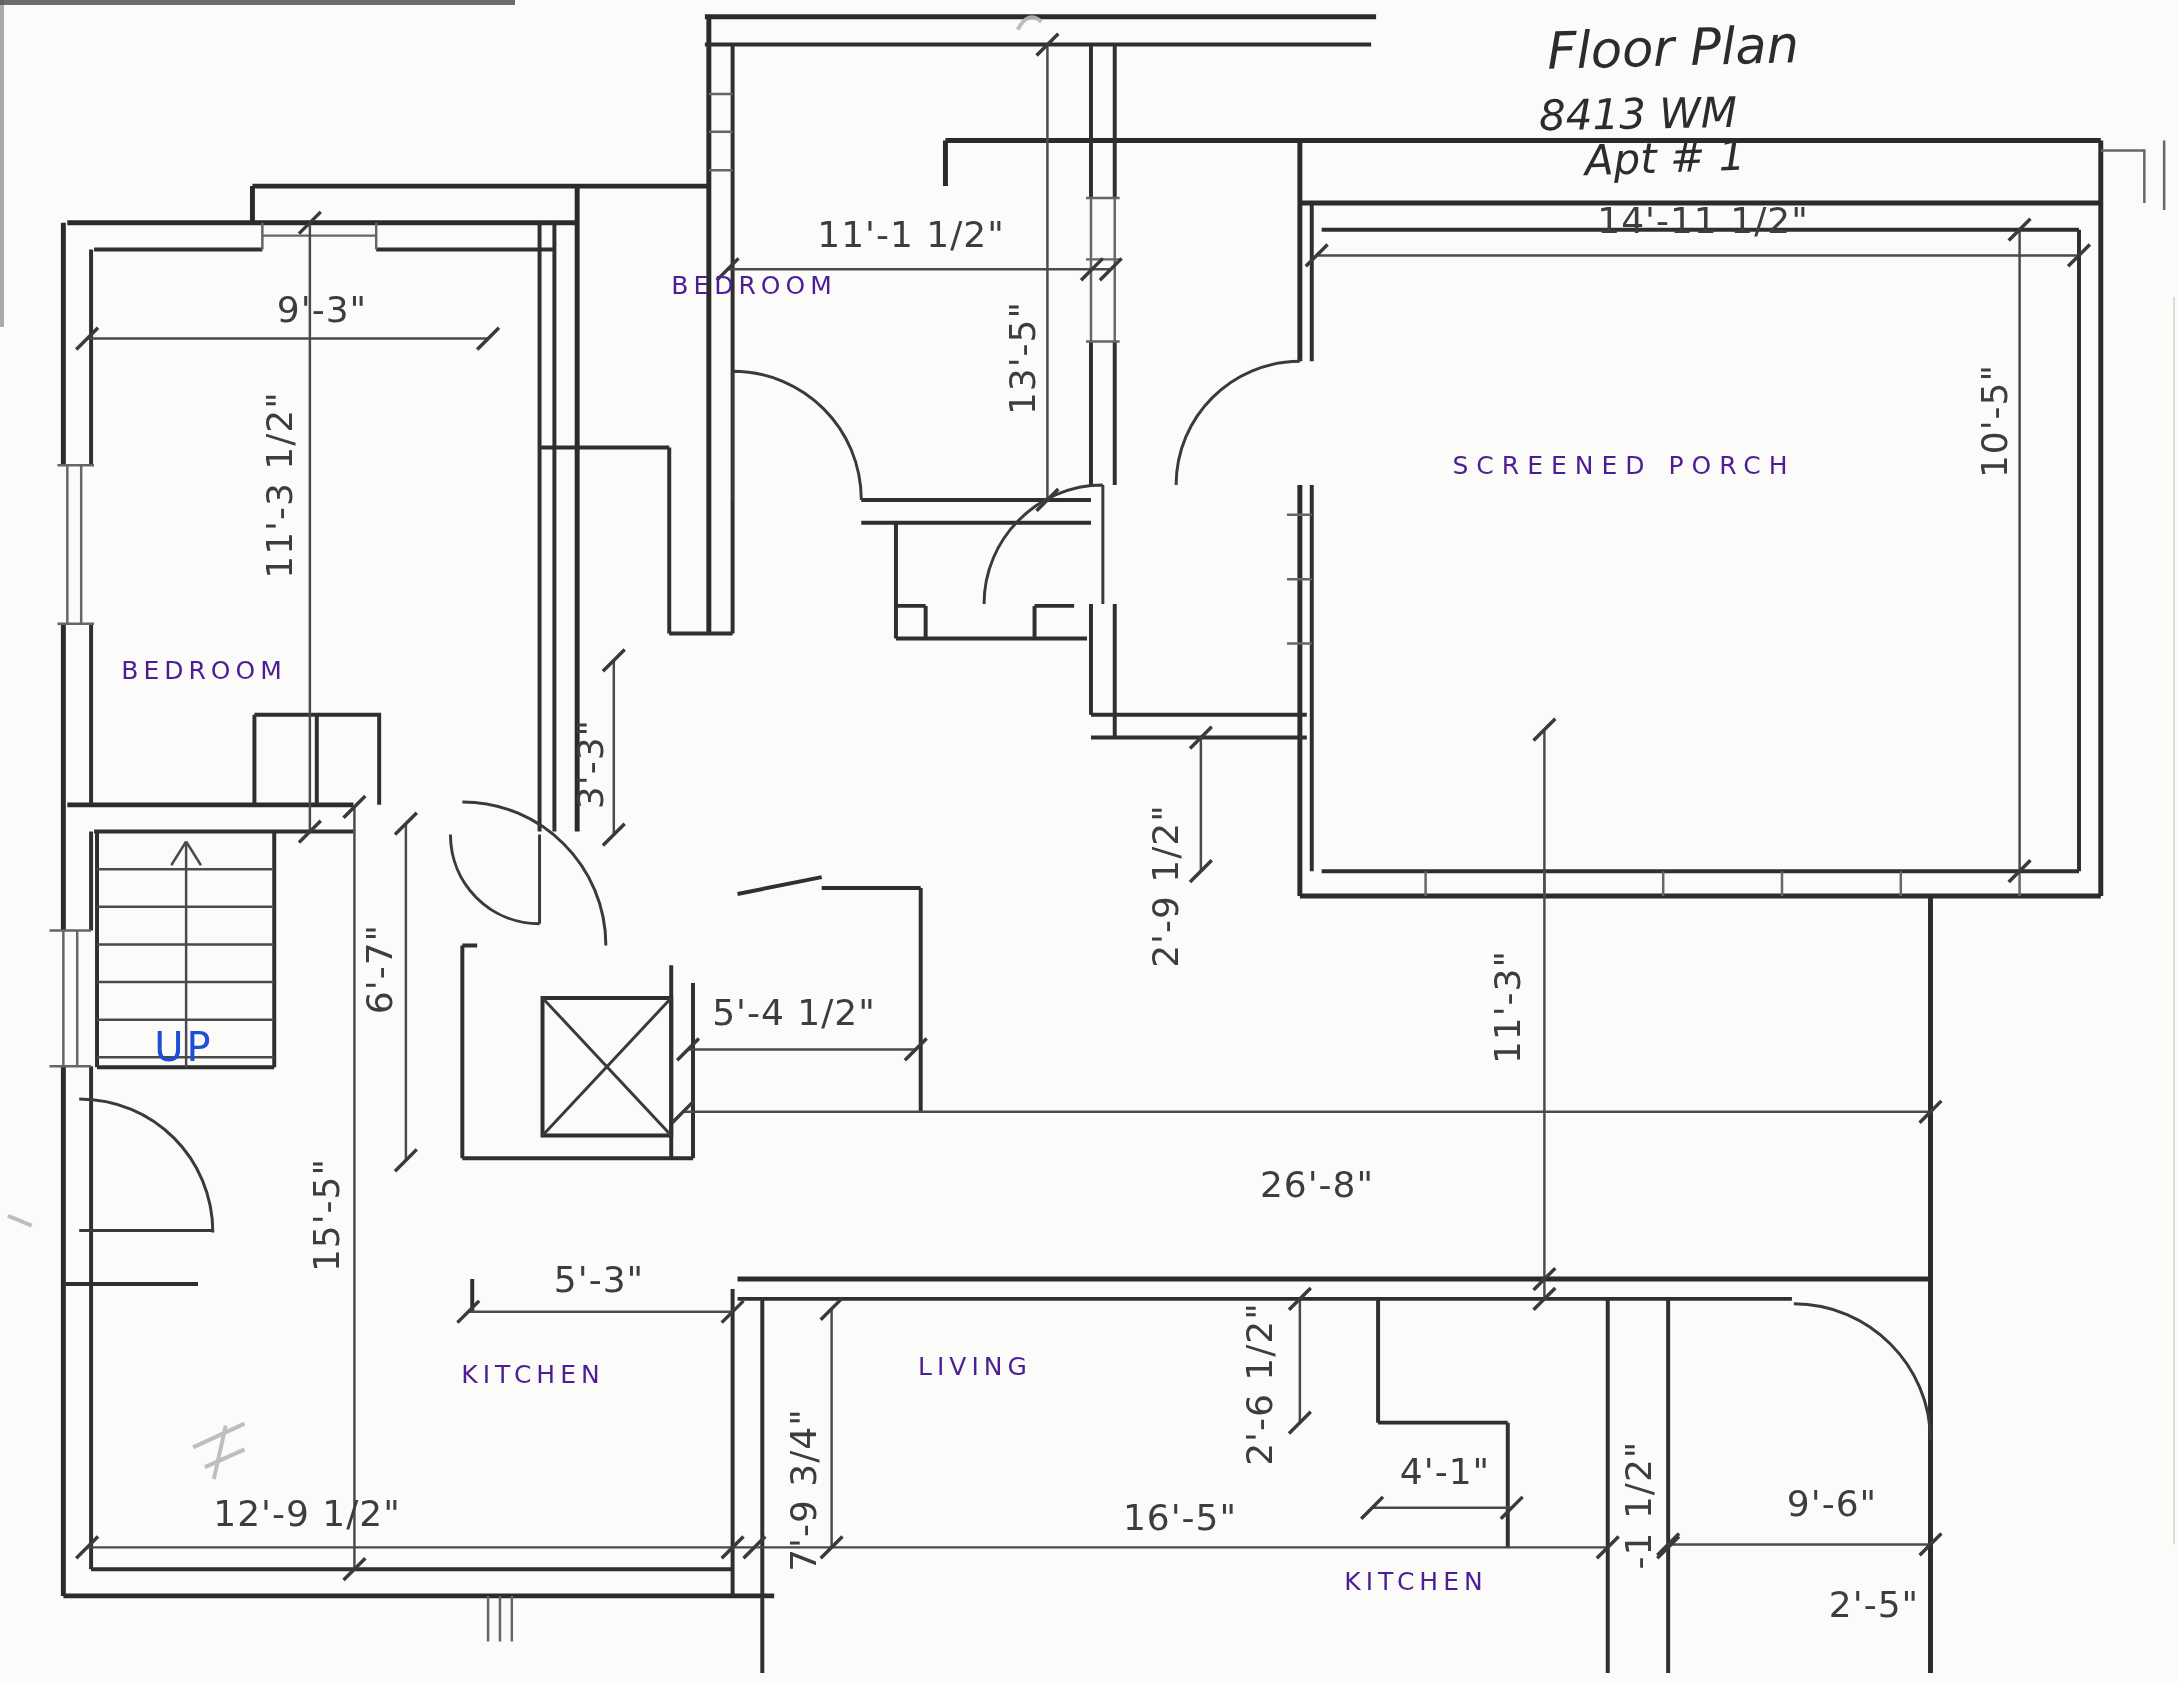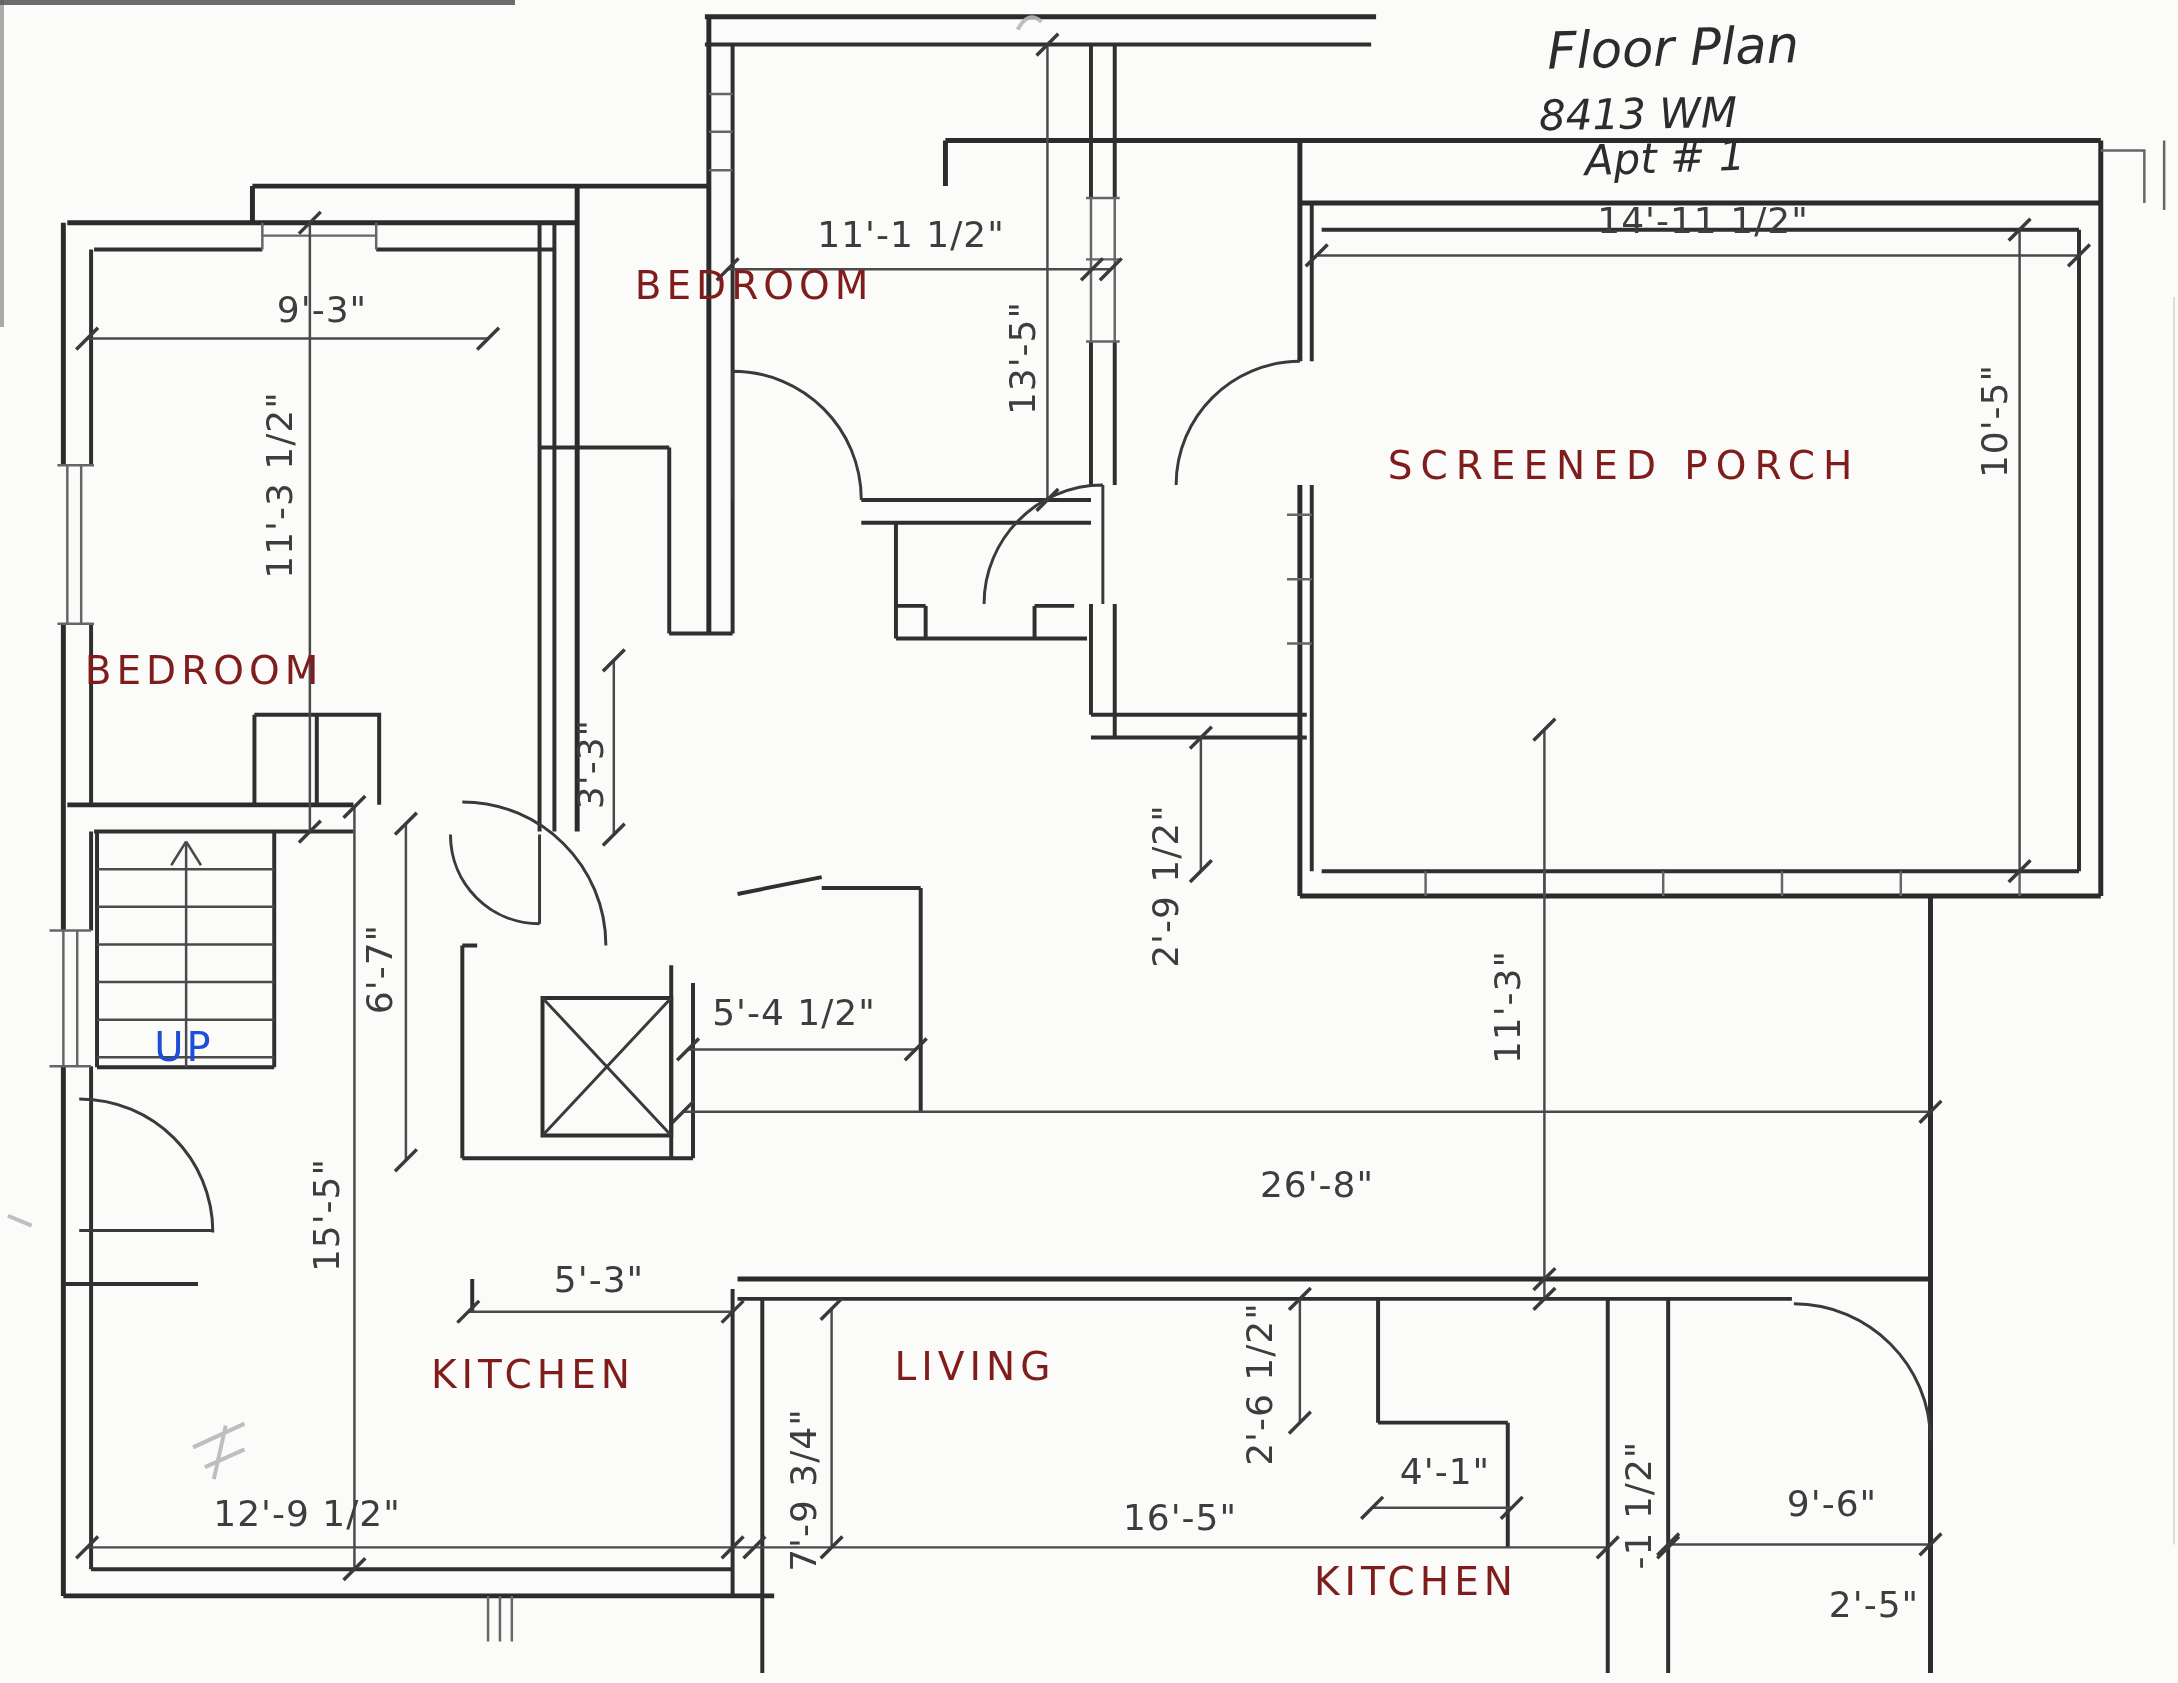--- a/index.html
+++ b/index.html
@@ -1,21 +1,21 @@
 <!DOCTYPE html>
 <html><head>
 <meta charset="utf-8">
 <style>
   html,body{margin:0;padding:0;background:#e9e9e7;}
   #page{position:relative;width:2178px;height:1683px;background:#fbfbf9;overflow:hidden;
         font-family:"DejaVu Sans",sans-serif;}
   svg{position:absolute;left:0;top:0;}
   .lbl{position:absolute;white-space:nowrap;transform:translate(-50%,-50%);color:#414141;}
   .rot{transform:translate(-50%,-50%) rotate(-90deg);}
-  .room{font-size:39px;letter-spacing:5px;color:#7f1d1d;}
+  .room{font-size:25px;letter-spacing:5px;color:#4c1d95;}
   .dim{font-size:36px;letter-spacing:1px;color:#3d3d3d;}
   .up{font-size:40px;letter-spacing:3px;color:#1d4ed8;}
   .hand{font-style:italic;color:#2c2c2c;}
   .h1{font-size:51px;}
   .h2{font-size:42px;}
   .scanbar-top{position:absolute;left:0;top:0;width:515px;height:5px;background:#3c3c3c;opacity:.75;}
   .scanbar-left{position:absolute;left:0;top:0;width:4px;height:327px;background:#5a5a5a;opacity:.5;}
 </style>
 </head>
 <body>

